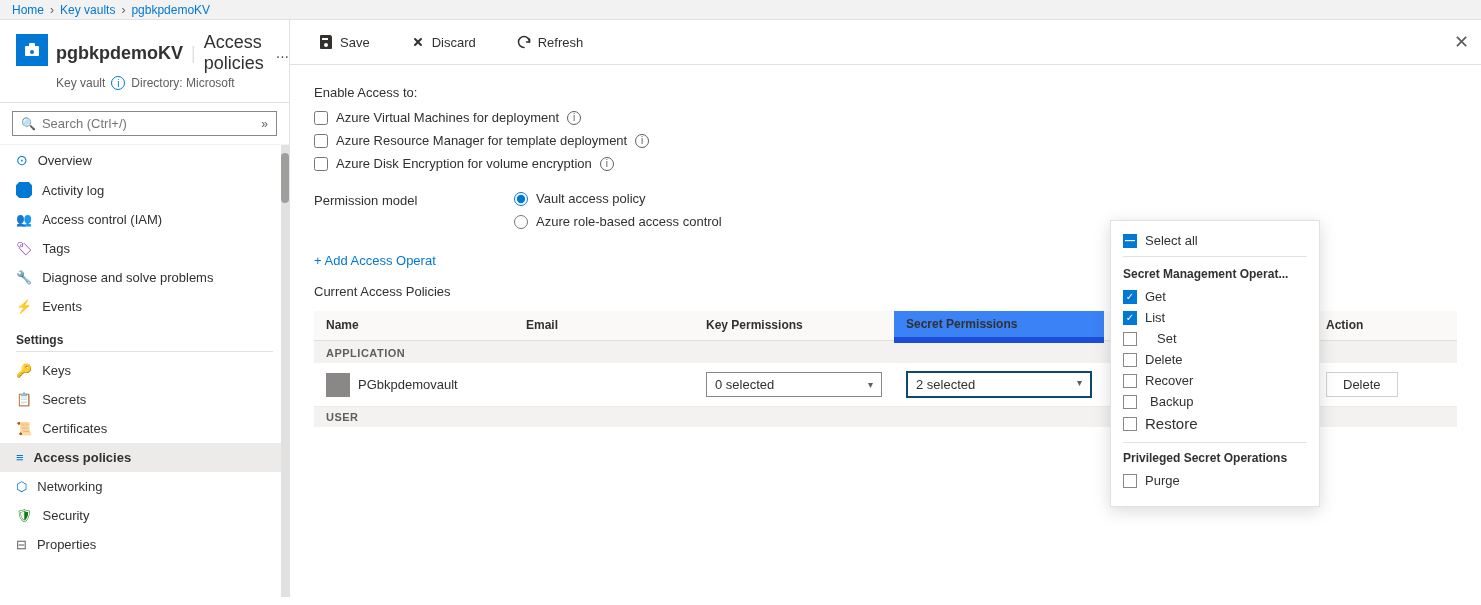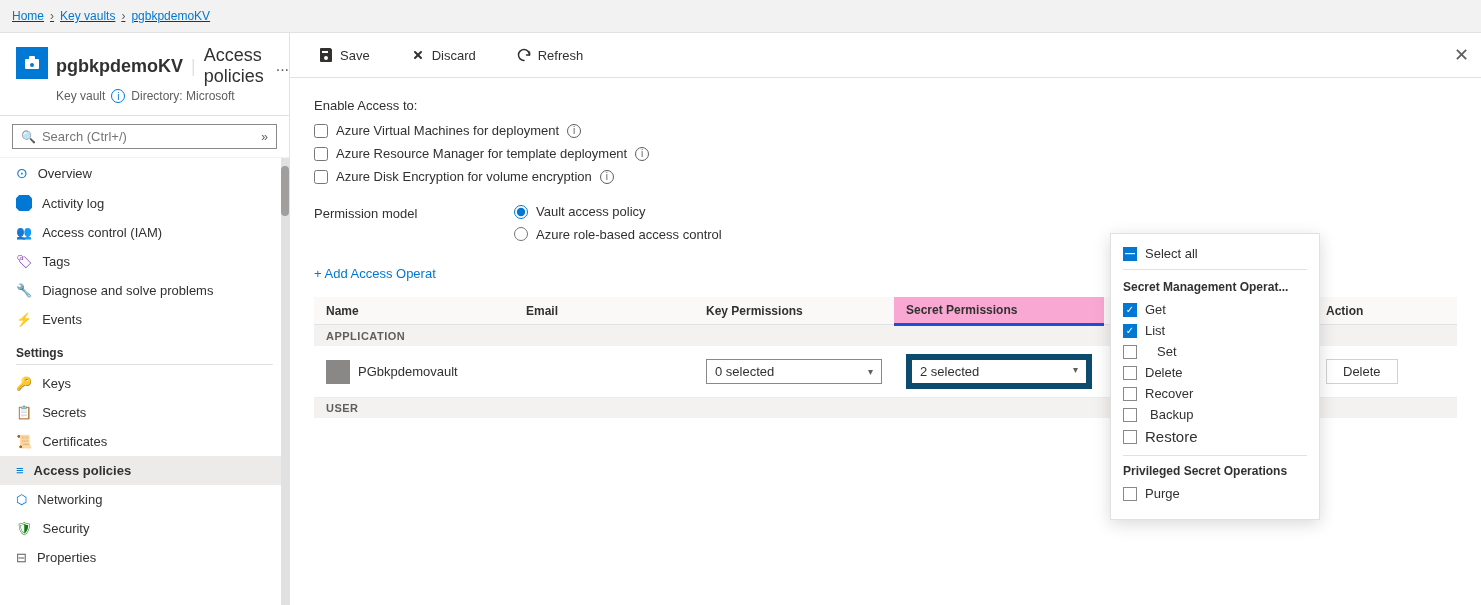--- a/index.html
+++ b/index.html
@@ -11,21 +11,21 @@
     .nav-item { display: flex; align-items: center; gap: 10px; padding: 7px 16px; cursor: pointer; color: #323130; font-size: 13px; }
     .nav-item.active { background: #edebe9; font-weight: 600; }
 
     .content { flex: 1; display: flex; flex-direction: column; overflow: hidden; }
     .toolbar-btn { display: flex; align-items: center; gap: 6px; padding: 6px 12px; background: transparent; border: none; cursor: pointer; font-size: 13px; color: #323130; }
     .toolbar-btn svg { width: 16px; height: 16px; }
   </style>
 </head>
 <body>
 
-<div style="height:33px; background:#f2f2f2; display:flex; align-items:center; padding:0 12px; border-bottom:1px solid #e1e1e1; font-size:12px;text-decoration:underline;">
+<div style="height:20px; background:#f2f2f2; display:flex; align-items:center; padding:0 12px; border-bottom:1px solid #e1e1e1; font-size:12px;">
   <div style="display:flex; align-items:center; gap:6px;">
     <span style="color:#0078d4; cursor:pointer;">Home</span>
     <span style="color:#605e5c;">›</span>
     <span style="color:#0078d4; cursor:pointer;">Key vaults</span>
     <span style="color:#605e5c;">›</span>
     <span style="color:#0078d4;">pgbkpdemoKV</span>
   </div>
 </div>
 
 <div class="main-layout">
@@ -180,40 +180,41 @@
       </div>
 
       
       <div style="display:flex; align-items:flex-start; gap:0; margin-bottom:24px;">
         <div style="font-size:13px; min-width:200px; padding-top:2px;">Permission model</div>
         <div style="display:flex; flex-direction:column; gap:8px;">
           <div style="display:flex; align-items:center; gap:8px;">
             <input type="radio" name="permission-model" checked="" style="width: 14px; height: 14px; cursor: pointer; accent-color: rgb(0, 120, 212);">
             <label style="font-size:13px;">Vault access policy</label>
           </div>
-          <div style="display:flex; align-items:flex-start; gap:8px;">
+          <div style="display:flex; align-items:flex-end; gap:8px;">
             <input type="radio" name="permission-model" style="width: 14px; height: 14px; cursor: pointer;">
             <label style="font-size:13px;">Azure role-based access control</label>
           </div>
         </div>
       </div>
 
       
       <div style="color:#0078d4; font-size:13px; cursor:pointer; margin-bottom:16px; display:inline-block;">+ Add Access Operat</div>
 
       
+      <div style="font-size:13px; margin-bottom:12px;">Current Access Policies</div>
 
       
       <table style="width:100%; border-collapse:collapse;">
         <thead>
           <tr>
             <th style="font-size:12px; font-weight:600; text-align:left; padding:6px 12px; border-bottom:1px solid #e1e1e1; background:#faf9f8; width:200px;">Name</th>
             <th style="font-size:12px; font-weight:600; text-align:left; padding:6px 12px; border-bottom:1px solid #e1e1e1; background:#faf9f8; width:180px;">Email</th>
             <th style="font-size:12px; font-weight:600; text-align:left; padding:6px 12px; border-bottom:1px solid #e1e1e1; background:#faf9f8; width:200px;">Key Permissions</th>
-            <th style="font-size:12px; font-weight:600; text-align:left; padding:6px 12px; border-bottom:3px solid #1d4ed8; background:#f9a8d4; width:210px;">Secret Permissions</th>
+            <th style="font-size:12px; font-weight:600; text-align:left; padding:6px 12px; border-bottom:6px solid #1d4ed8; background:#3b82f6; width:210px;">Secret Permissions</th>
             <th style="font-size:12px; font-weight:600; text-align:left; padding:6px 12px; border-bottom:1px solid #e1e1e1; background:#faf9f8; width:210px;">Certificate Permissions</th>
             <th style="font-size:12px; font-weight:600; text-align:left; padding:6px 12px; border-bottom:1px solid #e1e1e1; background:#faf9f8;">Action</th>
           </tr>
         </thead>
         <tbody>
 
           <tr>
             <td colspan="6" style="background:#f3f2f1; font-size:11px; font-weight:600; color:#605e5c; padding:4px 12px; letter-spacing:0.5px;">APPLICATION</td>
           </tr>
           <tr>
@@ -224,21 +225,21 @@
               </div>
             </td>
             <td style="padding:8px 12px; border-bottom:1px solid #edebe9; font-size:13px; vertical-align:middle;"></td>
             <td style="padding:8px 12px; border-bottom:1px solid #edebe9; font-size:13px; vertical-align:middle;">
               <div style="display:flex; align-items:center; border:1px solid #8a8886; padding:4px 8px; cursor:pointer; min-width:160px; justify-content:space-between; background:#fff;">
                 <span>0 selected</span>
                 <span style="font-size:10px; color:#605e5c; margin-left:8px;">▾</span>
               </div>
             </td>
             <td style="padding:8px 12px; border-bottom:1px solid #edebe9; font-size:13px; vertical-align:middle;">
-              <div style="display:flex; align-items:flex-start; border:6px solid #0c4a6e; padding:4px 8px; cursor:pointer; min-width:180px; justify-content:space-between; background:#fff;">
+              <div style="display:flex; align-items:flex-start; border:2px solid #0c4a6e; padding:4px 8px; cursor:pointer; min-width:180px; justify-content:space-between; background:#fff;">
                 <span>2 selected</span>
                 <span style="font-size:10px; color:#605e5c; margin-left:8px;">▾</span>
               </div>
             </td>
             <td style="padding:8px 12px; border-bottom:1px solid #edebe9; font-size:13px; vertical-align:middle;">
               <div style="display:flex; align-items:center; border:1px solid #8a8886; padding:4px 8px; cursor:pointer; min-width:160px; justify-content:space-between; background:#fff;">
                 <span>0 selected</span>
                 <span style="font-size:10px; color:#605e5c; margin-left:8px;">▾</span>
               </div>
             </td>

